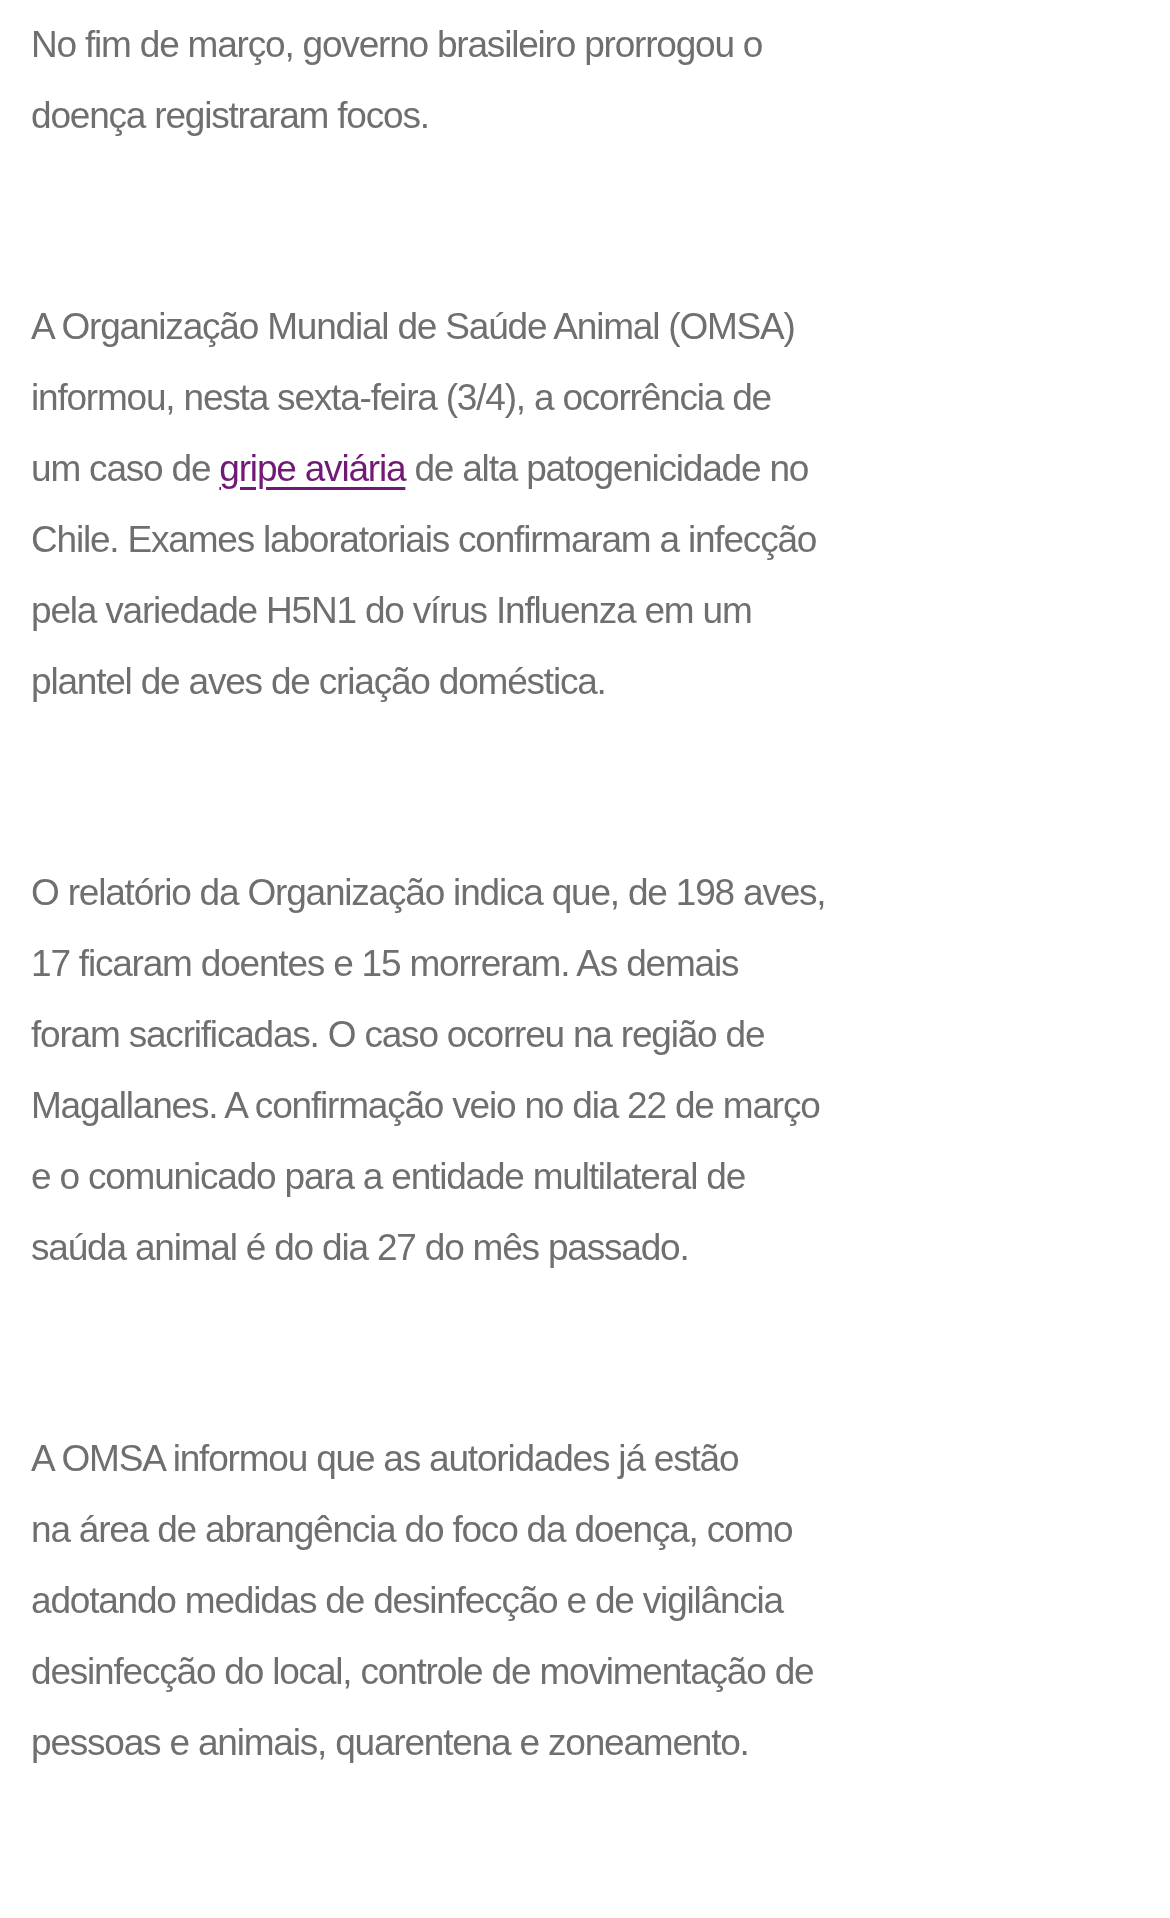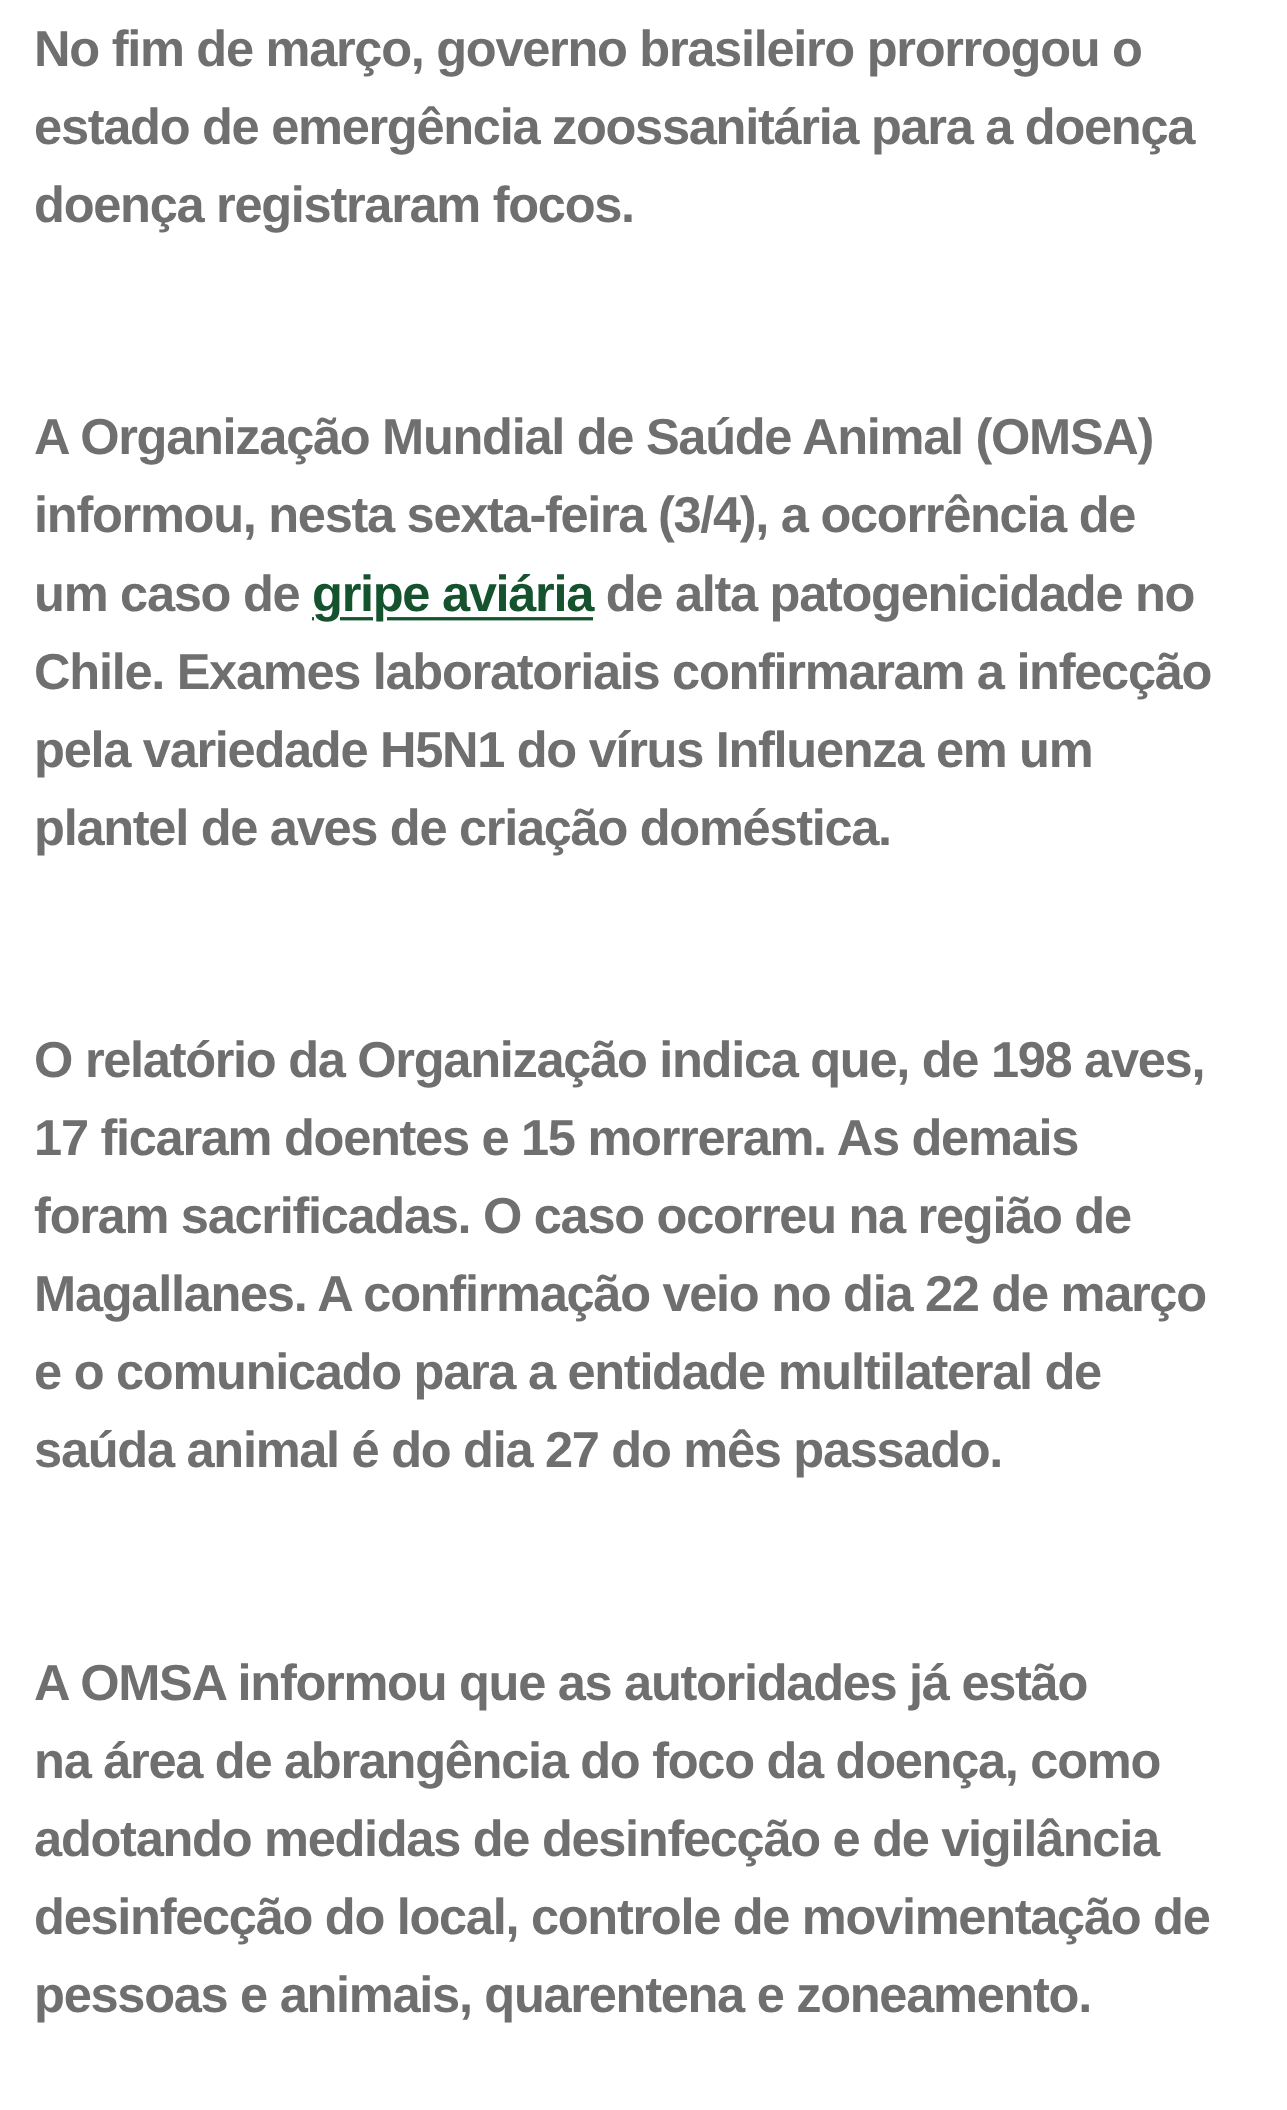--- a/index.html
+++ b/index.html
@@ -13,42 +13,41 @@
   .article {
     padding: 9px 18px 0 31px;
     color: #6f6f6f;
   }
   .para {
     margin: 0 0 140px 0;
     padding: 0;
   }
   .line {
     display: block;
-    font-size: 46px;
+    font-size: 37px;
     line-height: 71px;
-    font-weight: 700;
+    font-weight: 400;
     letter-spacing: -1.2px;
     white-space: nowrap;
   }
   .inline-link {
-    color: #14532d;
+    color: #701a75;
     text-decoration: underline;
     text-decoration-thickness: 3px;
     text-underline-offset: 6px;
     cursor: pointer;
   }
 </style>
 </head>
 <body>
 
 <main class="article">
 
   <p class="para">
     <span class="line">No fim de março, governo brasileiro prorrogou o</span>
-    <span class="line">estado de emergência zoossanitária para a doença</span>
     <span class="line">doença registraram focos.</span>
   </p>
 
   <p class="para">
     <span class="line">A Organização Mundial de Saúde Animal (OMSA)</span>
     <span class="line">informou, nesta sexta-feira (3/4), a ocorrência de</span>
     <span class="line"><span>um caso de </span><a href="#" class="inline-link">gripe aviária</a><span> de alta patogenicidade no</span></span>
     <span class="line">Chile. Exames laboratoriais confirmaram a infecção</span>
     <span class="line">pela variedade H5N1 do vírus Influenza em um</span>
     <span class="line">plantel de aves de criação doméstica.</span>

